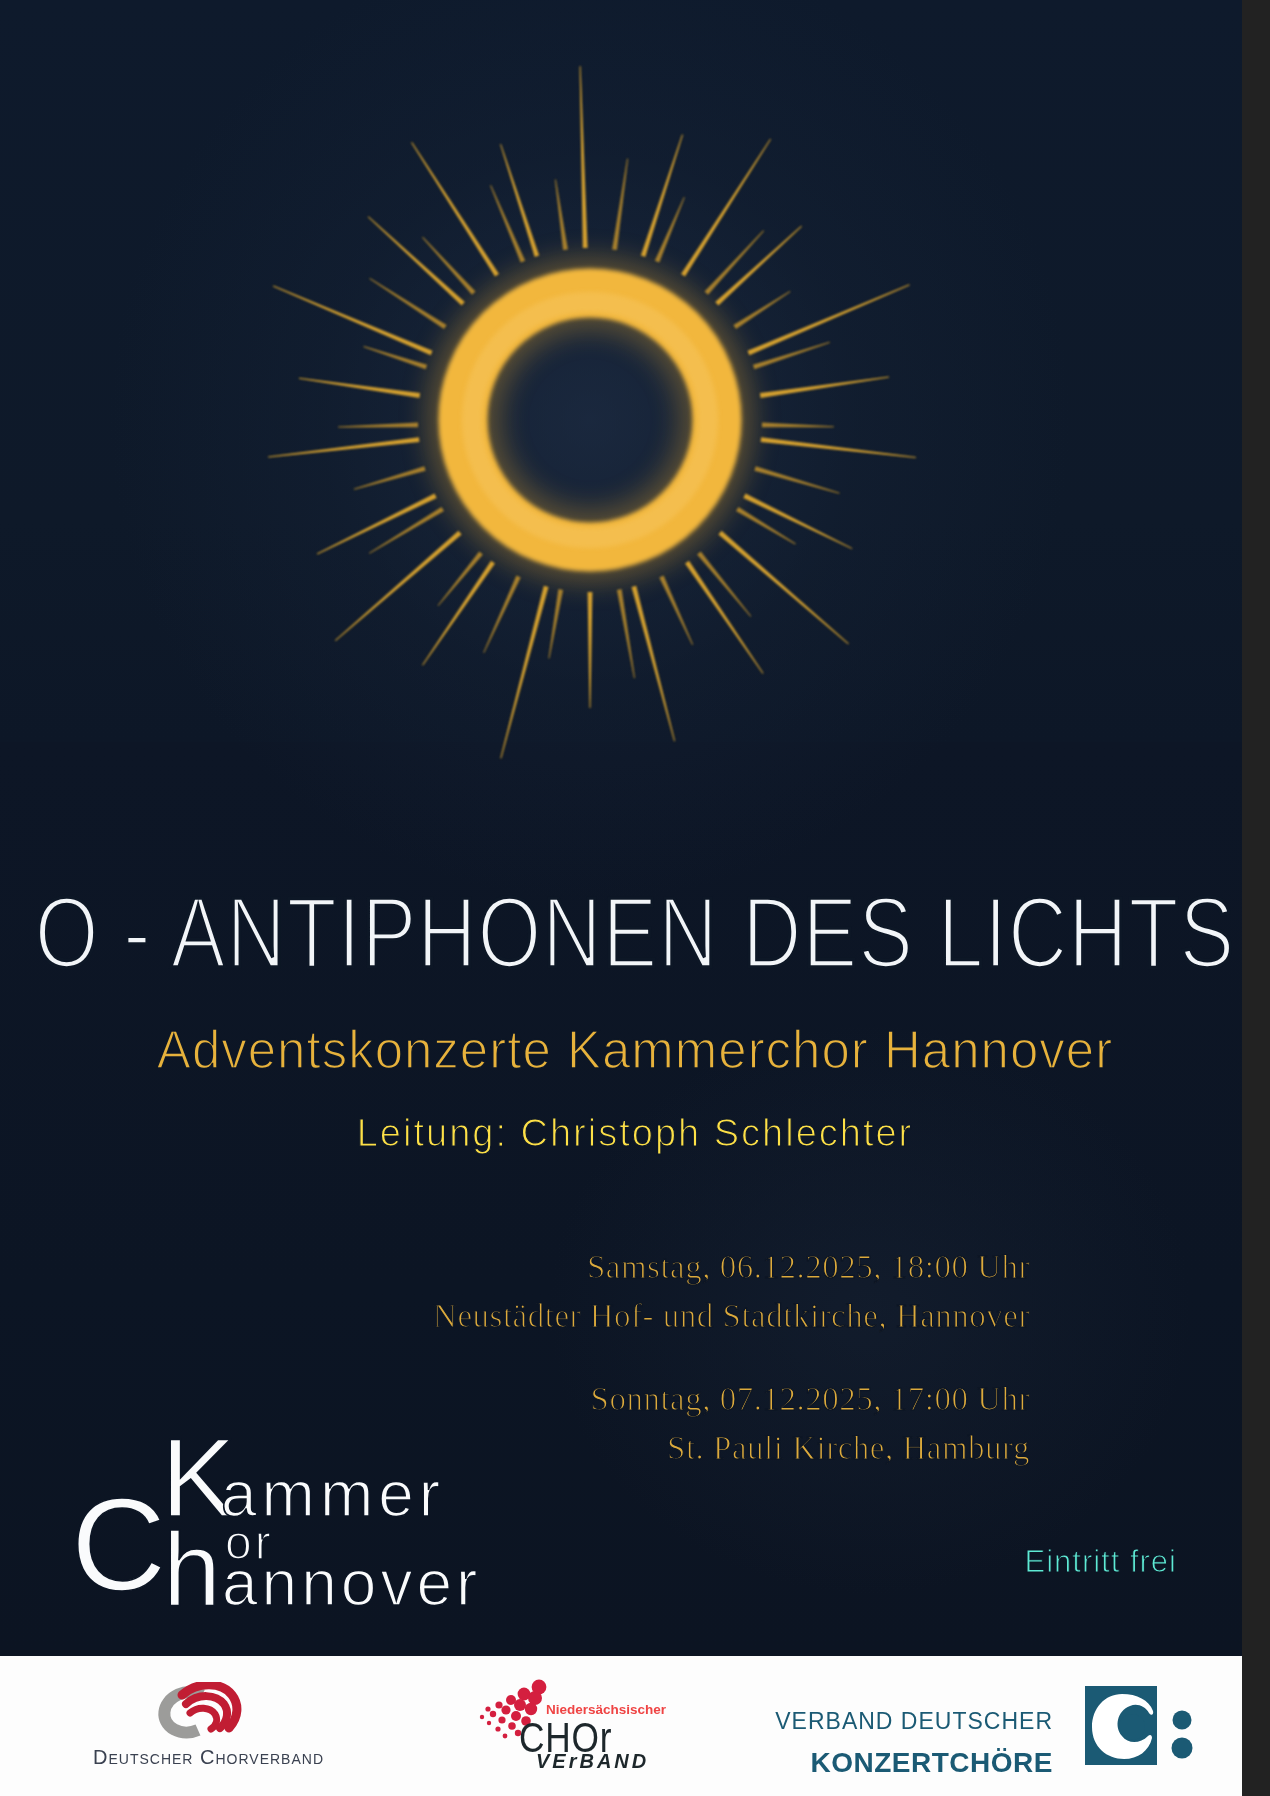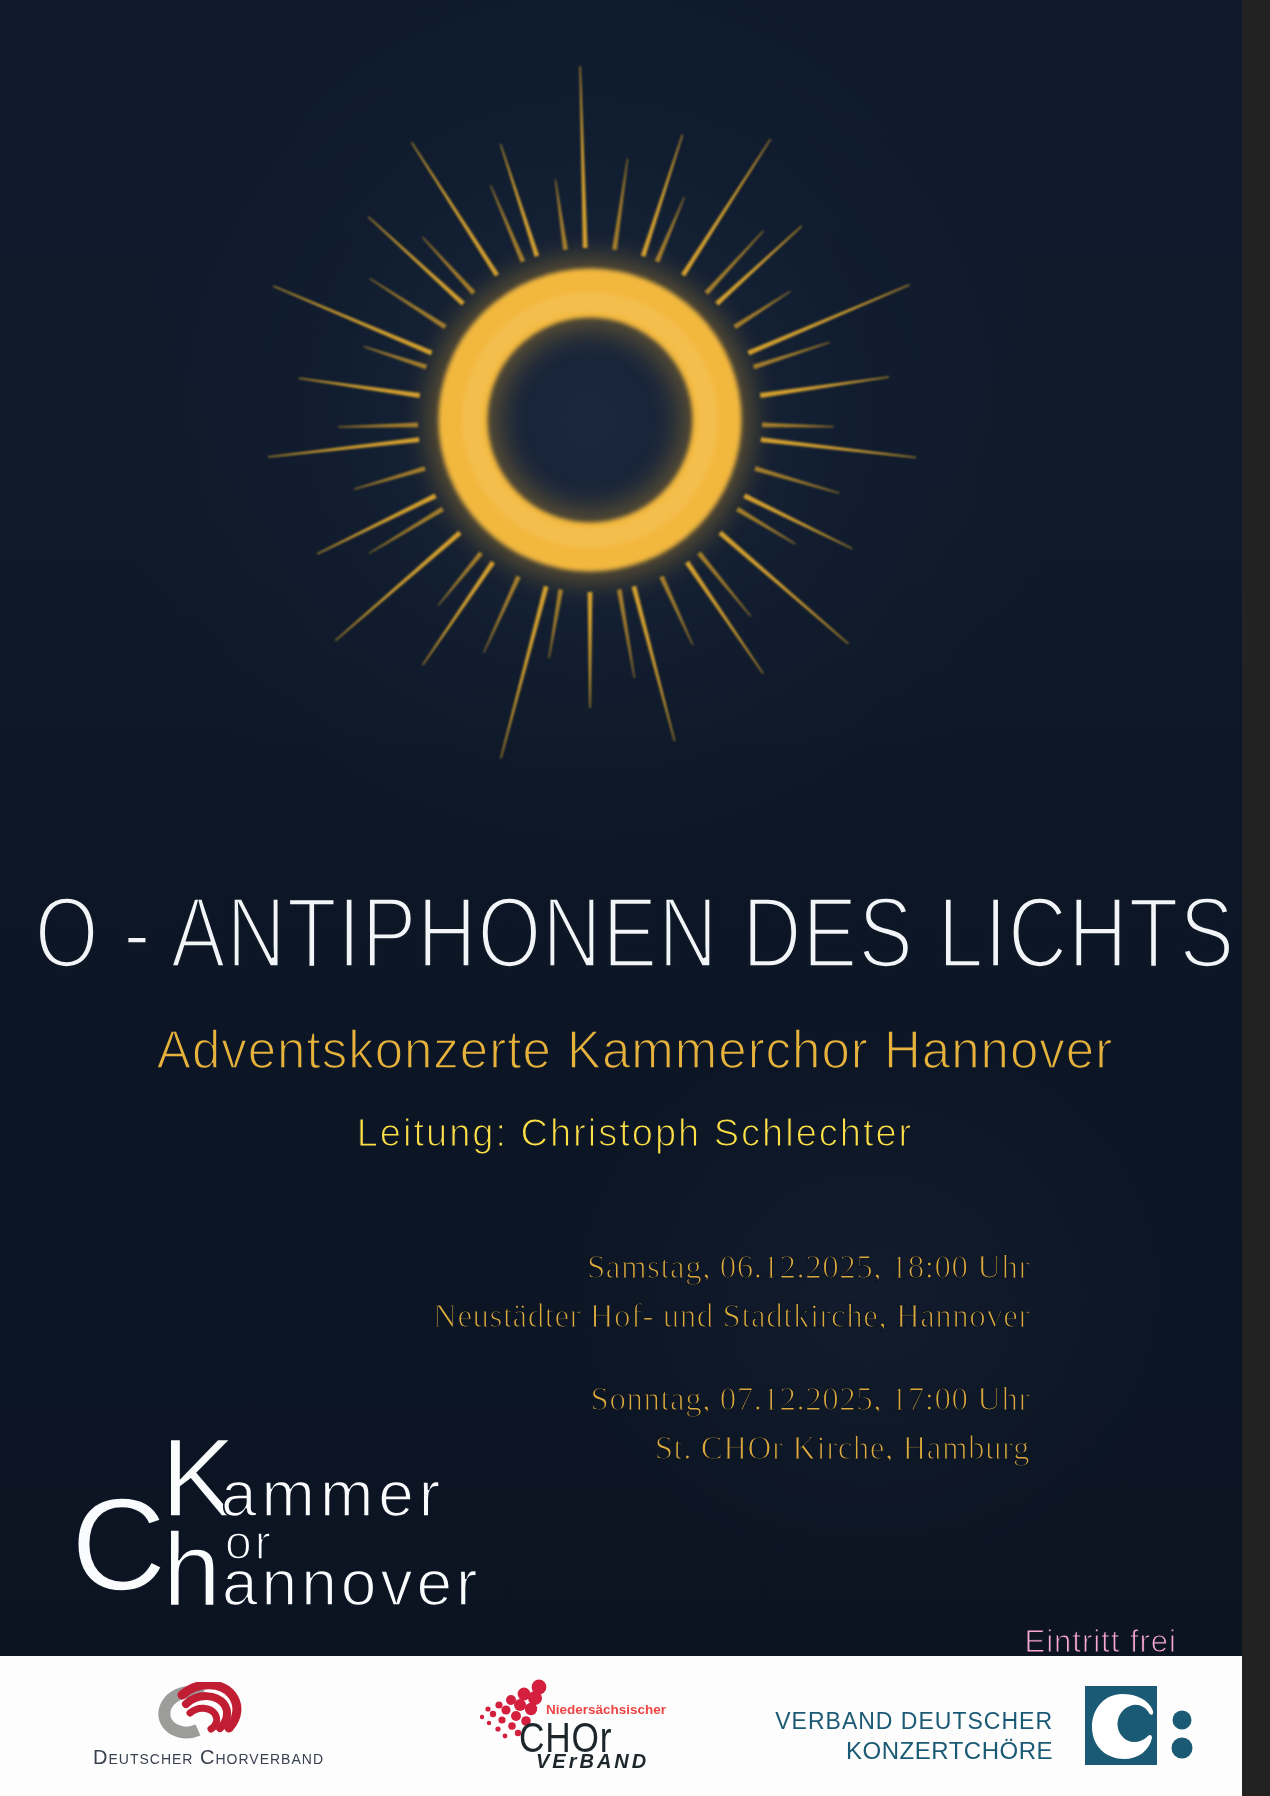--- a/index.html
+++ b/index.html
@@ -45,22 +45,22 @@
     -webkit-text-stroke:1.2px #0d1726;
   }
   .concerts{
     position:absolute;right:212px;top:1243px;text-align:right;
     font-size:33px;line-height:49px;color:#dcaa3c;letter-spacing:.5px;
     -webkit-text-stroke:1.2px #0c1524;
   }
   .concert-block{white-space:nowrap;font-family:Liberation Serif, serif;}
   .concert-block + .concert-block{margin-top:34px;}
   .admission-block{
-    position:absolute;right:65px;top:1620px;text-align:right;
-    color:#f9a8d4;-webkit-text-stroke:1px #0c1524;
+    position:absolute;right:65px;top:1540px;text-align:right;
+    color:#5eead4;-webkit-text-stroke:1px #0c1524;
   }
   .admission-line{font-size:31px;line-height:44px;letter-spacing:1px;}
   .website-line{font-size:33px;line-height:46px;letter-spacing:1px;}
   
   svg.choir{position:absolute;left:75px;top:1433px;}
   svg.choir text{fill:#fafbfc;stroke:#0c1524;stroke-width:1.6;}
   
   .footer{
     position:absolute;left:0;top:1656px;width:1270px;height:140px;background:#fdfdfd;
   }
@@ -74,21 +74,21 @@
   .ncv-chor{
     position:absolute;left:519px;top:57px;font-size:43px;font-weight:500;color:#1d272b;
     letter-spacing:1px;transform:scaleX(.82);transform-origin:left top;white-space:nowrap;
   }
   .ncv-verband{
     position:absolute;left:536px;top:94px;font-size:20px;font-weight:600;color:#1d272b;
     letter-spacing:3px;white-space:nowrap;font-style:italic;
   }
   .vdk-text{position:absolute;left:650px;top:52px;width:403px;text-align:right;color:#1b5a74;}
   .vdk-line1{font-size:23px;letter-spacing:1px;white-space:nowrap;}
-  .vdk-line2{font-size:24px;font-weight:normal;letter-spacing:.5px;margin-top:2px;white-space:nowrap;}
+  .vdk-line2{font-size:28px;font-weight:bold;letter-spacing:.5px;margin-top:12px;white-space:nowrap;}
   svg.dcv-mark{position:absolute;left:152px;top:26px;}
   svg.ncv-dots{position:absolute;left:458px;top:20px;}
   svg.vdk-mark{position:absolute;left:1085px;top:30px;}
 </style>
 </head>
 <body>
 
 <div class="poster">
 
   <div class="photo-area"></div>
@@ -163,21 +163,21 @@
   <div class="subtitle">Adventskonzerte Kammerchor Hannover</div>
   <div class="conductor">Leitung: Christoph Schlechter</div>
 
   <div class="concerts">
     <div class="concert-block">
       <div>Samstag, 06.12.2025, 18:00 Uhr</div>
       <div>Neustädter Hof- und Stadtkirche, Hannover</div>
     </div>
     <div class="concert-block">
       <div>Sonntag, 07.12.2025, 17:00 Uhr</div>
-      <div>St. CHOr Kirche, Hamburg</div>
+      <div>St. Pauli Kirche, Hamburg</div>
     </div>
   </div>
 
   <div class="admission-block">
     <div class="admission-line">Eintritt frei</div>
   </div>
 
   <svg class="choir" width="402" height="220" viewBox="0 0 402 220">
     <text x="86" y="83" font-size="112" font-weight="400">K</text>
     <text x="146" y="83" font-size="64" letter-spacing="5">ammer</text>

